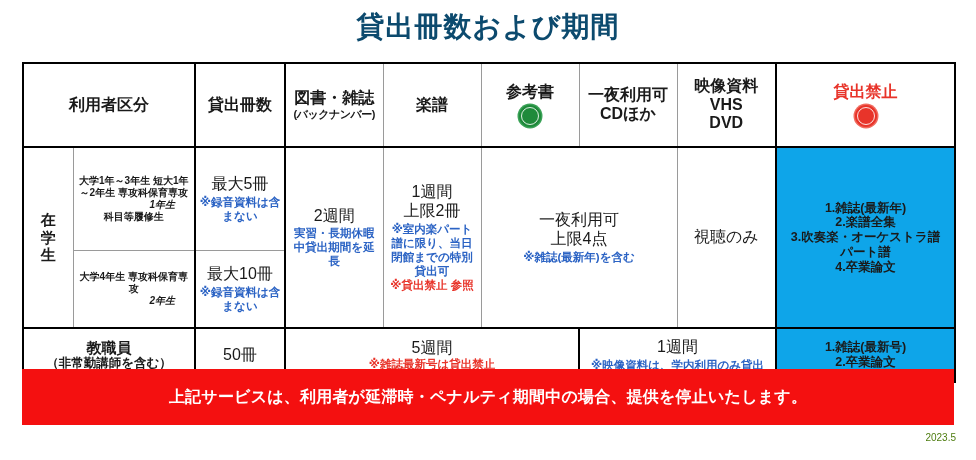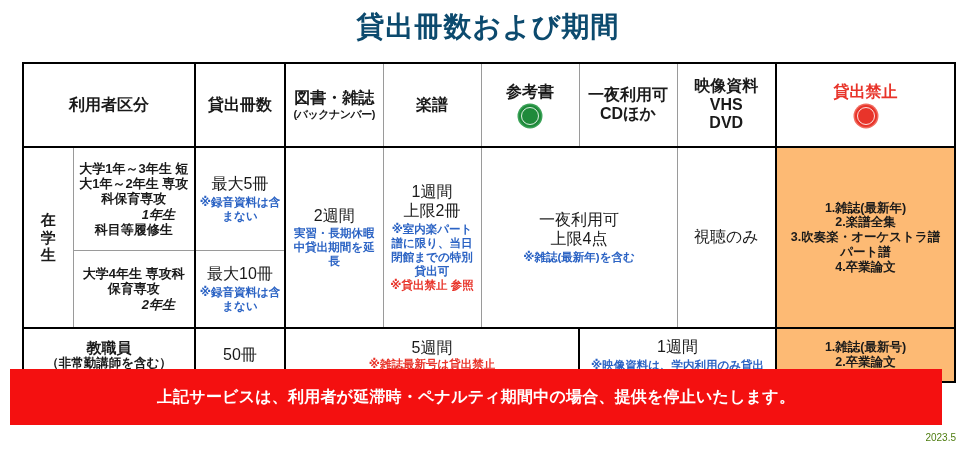--- a/index.html
+++ b/index.html
@@ -139,36 +139,36 @@
     font-size: 15px;
     font-weight: bold;
     line-height: 1.1;
     letter-spacing: 0px;
   }
   .vert span { display: block; }
 
   
   .cat {
     text-align: left;
-    font-size: 13px;
+    font-size: 10px;
     font-weight: bold;
     line-height: 1.22;
     padding-left: 8px;
     margin-top: 23px;
   }
   .cat .ind {
     display: block;
     text-align: right;
     padding-right: 16px;
     font-style: italic;
   }
 
   
   .ban-cell {
-    background: #fdba74;
+    background: #0ea5e9;
     text-align: left;
     font-size: 12.5px;
     font-weight: bold;
     line-height: 1.3;
     padding-left: 6px;
     color: #1a1a1a;
   }
   .ban-cell .ban-line { display: block; }
 
   
@@ -184,21 +184,21 @@
     line-height: 1.2;
   }
   .fac-name .small {
     display: block;
     font-size: 12.5px;
   }
 
   
   .banner {
     position: absolute;
-    left: 10px;
+    left: 22px;
     top: 369px;
     width: 932px;
     height: 56px;
     background: #f41010;
     color: #ffffff;
     display: flex;
     flex-direction: column;
     align-items: center;
     justify-content: center;
     box-sizing: border-box;

